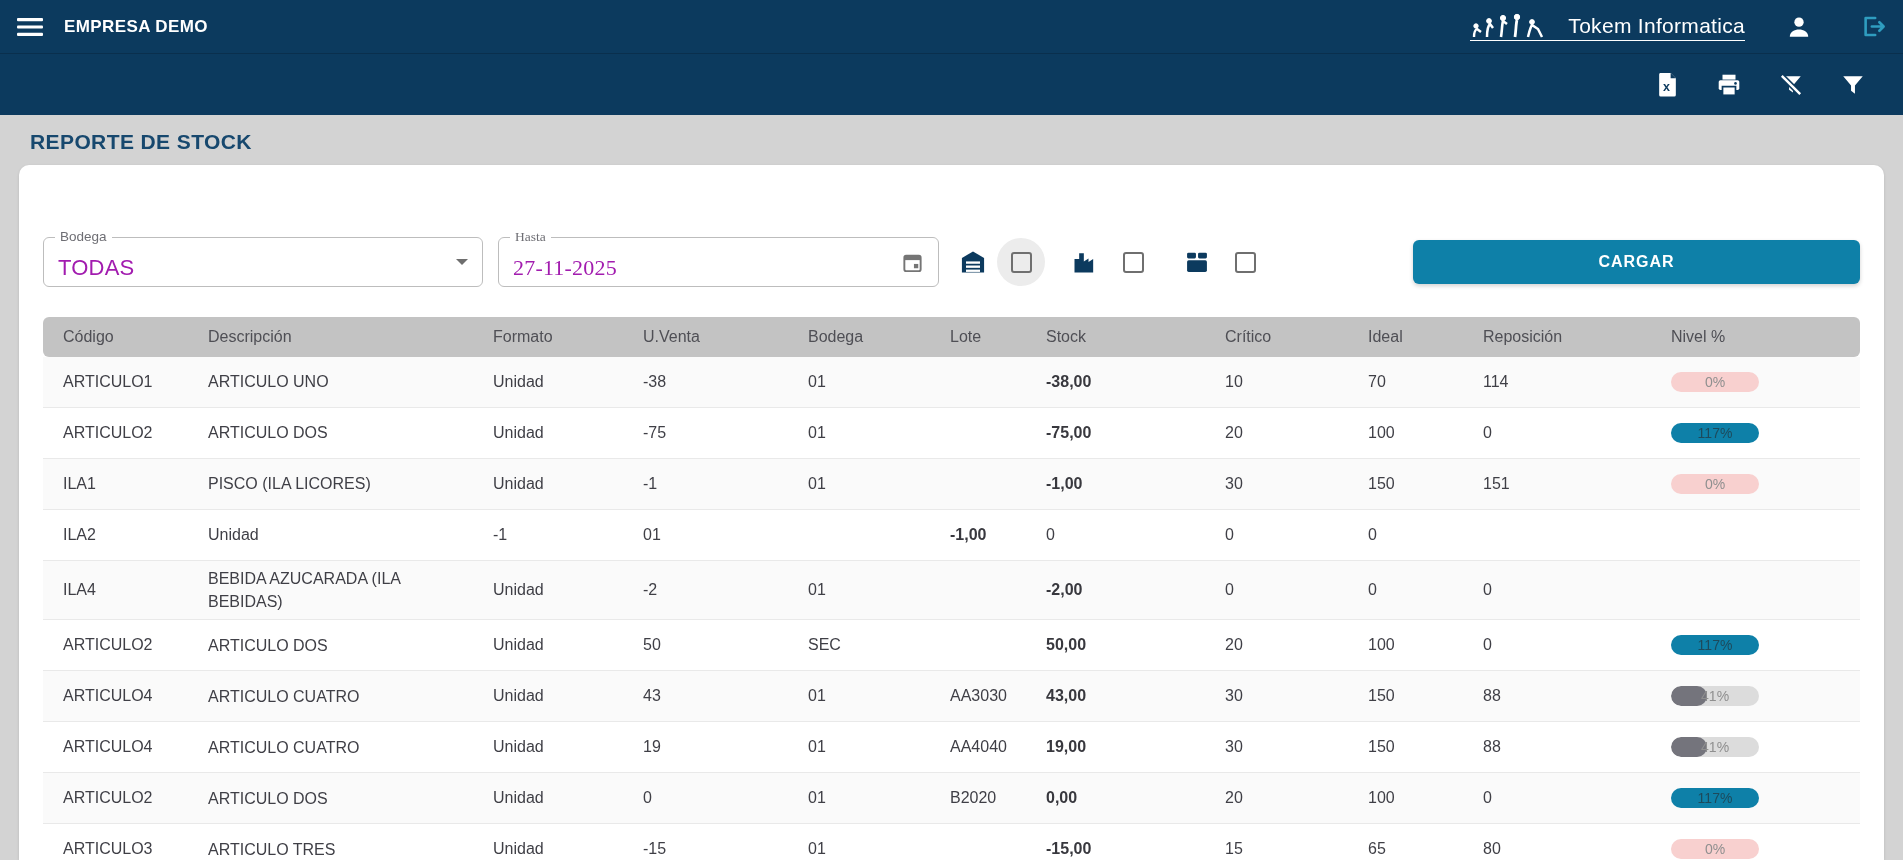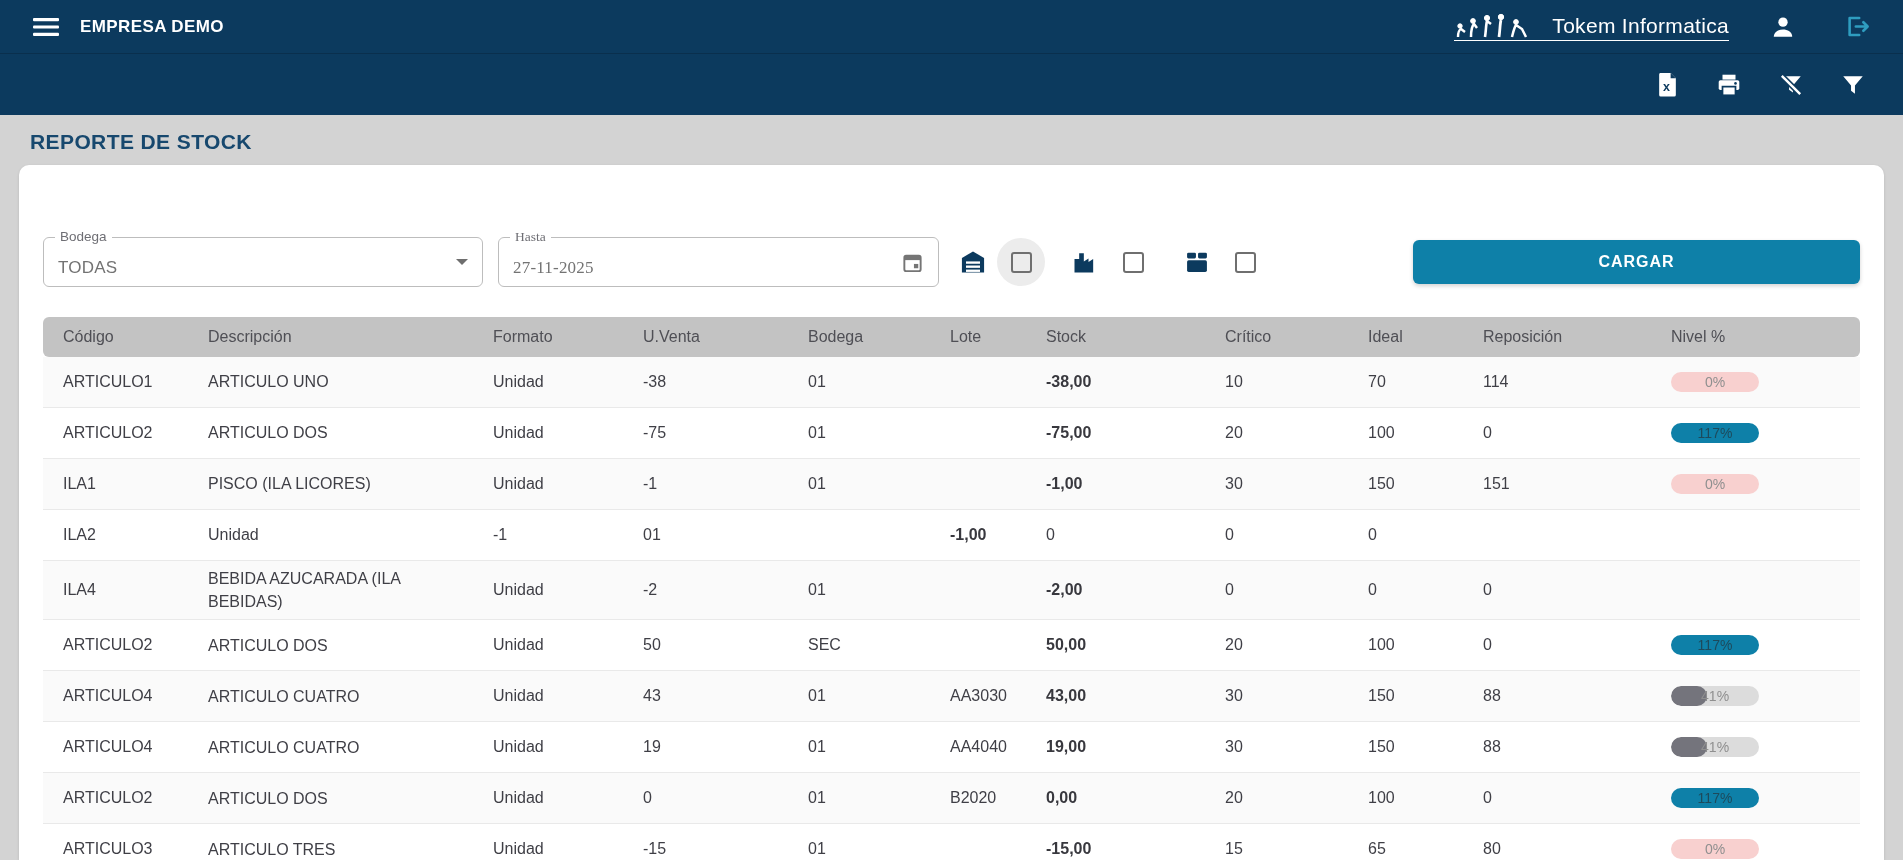--- a/index.html
+++ b/index.html
@@ -7,40 +7,40 @@
     --page:#d3d3d3; --title:#17486e; --text:#3f3f46; --muted:#56565c;
     --head-bg:#c3c3c3; --head-text:#4f4f55; --row-alt:#fafafa; --border:#e9e9e9;
     --pink:#f8d0cf; --pill-gray:#74747c; --pill-track:#dcdcdc; --pill-text:#8f8f8f;
     --field-border:#bdbdbd;
   }
   *{box-sizing:border-box;margin:0;padding:0;}
   html,body{width:1903px;height:860px;overflow:hidden;}
   body{font-family:"Liberation Sans","DejaVu Sans",sans-serif;background:var(--page);color:var(--text);}
 
   
-  .topbar{height:53px;background:var(--navy);display:flex;align-items:center;padding:0 26px;}
+  .topbar{height:53px;background:var(--navy);display:flex;align-items:center;padding:0 10px;}
   .hamburger{width:40px;height:40px;display:flex;align-items:center;justify-content:center;cursor:pointer;border:none;background:transparent;}
   .company{color:#fff;font-size:17px;font-weight:700;letter-spacing:.4px;margin-left:14px;}
   .topbar-right{margin-left:auto;display:flex;align-items:center;gap:34px;}
   .brand{display:flex;align-items:flex-end;gap:20px;border-bottom:1.5px solid #fff;padding-bottom:2px;}
   .brand-text{color:#fff;font-size:21px;letter-spacing:.3px;}
   .icon-btn{width:40px;height:40px;display:flex;align-items:center;justify-content:center;border:none;background:transparent;cursor:pointer;}
 
   
   .toolbar{height:62px;background:var(--navy);border-top:1px solid var(--navy-div);display:flex;align-items:center;justify-content:flex-end;gap:22px;padding-right:30px;}
 
   
   .page-title{padding:15px 30px 11px;font-size:21px;font-weight:700;color:var(--title);letter-spacing:.4px;}
   .card{margin:0 19px;background:#fff;border-radius:10px 10px 0 0;padding:0 24px;height:695px;overflow:hidden;box-shadow:0 1px 3px rgba(0,0,0,.12);}
 
   
   .filter-row{margin-top:72px;display:flex;align-items:center;}
   .field{position:relative;height:50px;border:1px solid var(--field-border);border-radius:6px;display:flex;align-items:center;padding:0 14px;background:#fff;}
   .field-label{position:absolute;top:-9px;left:11px;background:#fff;padding:0 5px;font-size:13.5px;color:#6e6e74;}
-  .field-value{font-size:17px;color:#737373;letter-spacing:.2px;margin-top:12px;}
+  .field-value{font-size:22px;color:#a21caf;letter-spacing:.2px;margin-top:12px;}
   .field-select{width:440px;cursor:pointer;}
   .field-date{width:441px;margin-left:15px;font-family:Liberation Serif, serif;}
   .chevron{margin-left:auto;width:0;height:0;border-left:6px solid transparent;border-right:6px solid transparent;border-top:6px solid #6e6e6e;}
   .field-icon{margin-left:auto;display:flex;cursor:pointer;}
 
   .toggles{display:flex;align-items:center;margin-left:20px;gap:26px;}
   .toggle{display:flex;align-items:center;gap:10px;}
   .cb-wrap{width:48px;height:48px;border-radius:50%;display:flex;align-items:center;justify-content:center;cursor:pointer;}
   .cb-wrap.hovered{background:#ececec;}
   .checkbox{width:21px;height:21px;border:2.5px solid #6f6f6f;border-radius:3px;background:transparent;}

